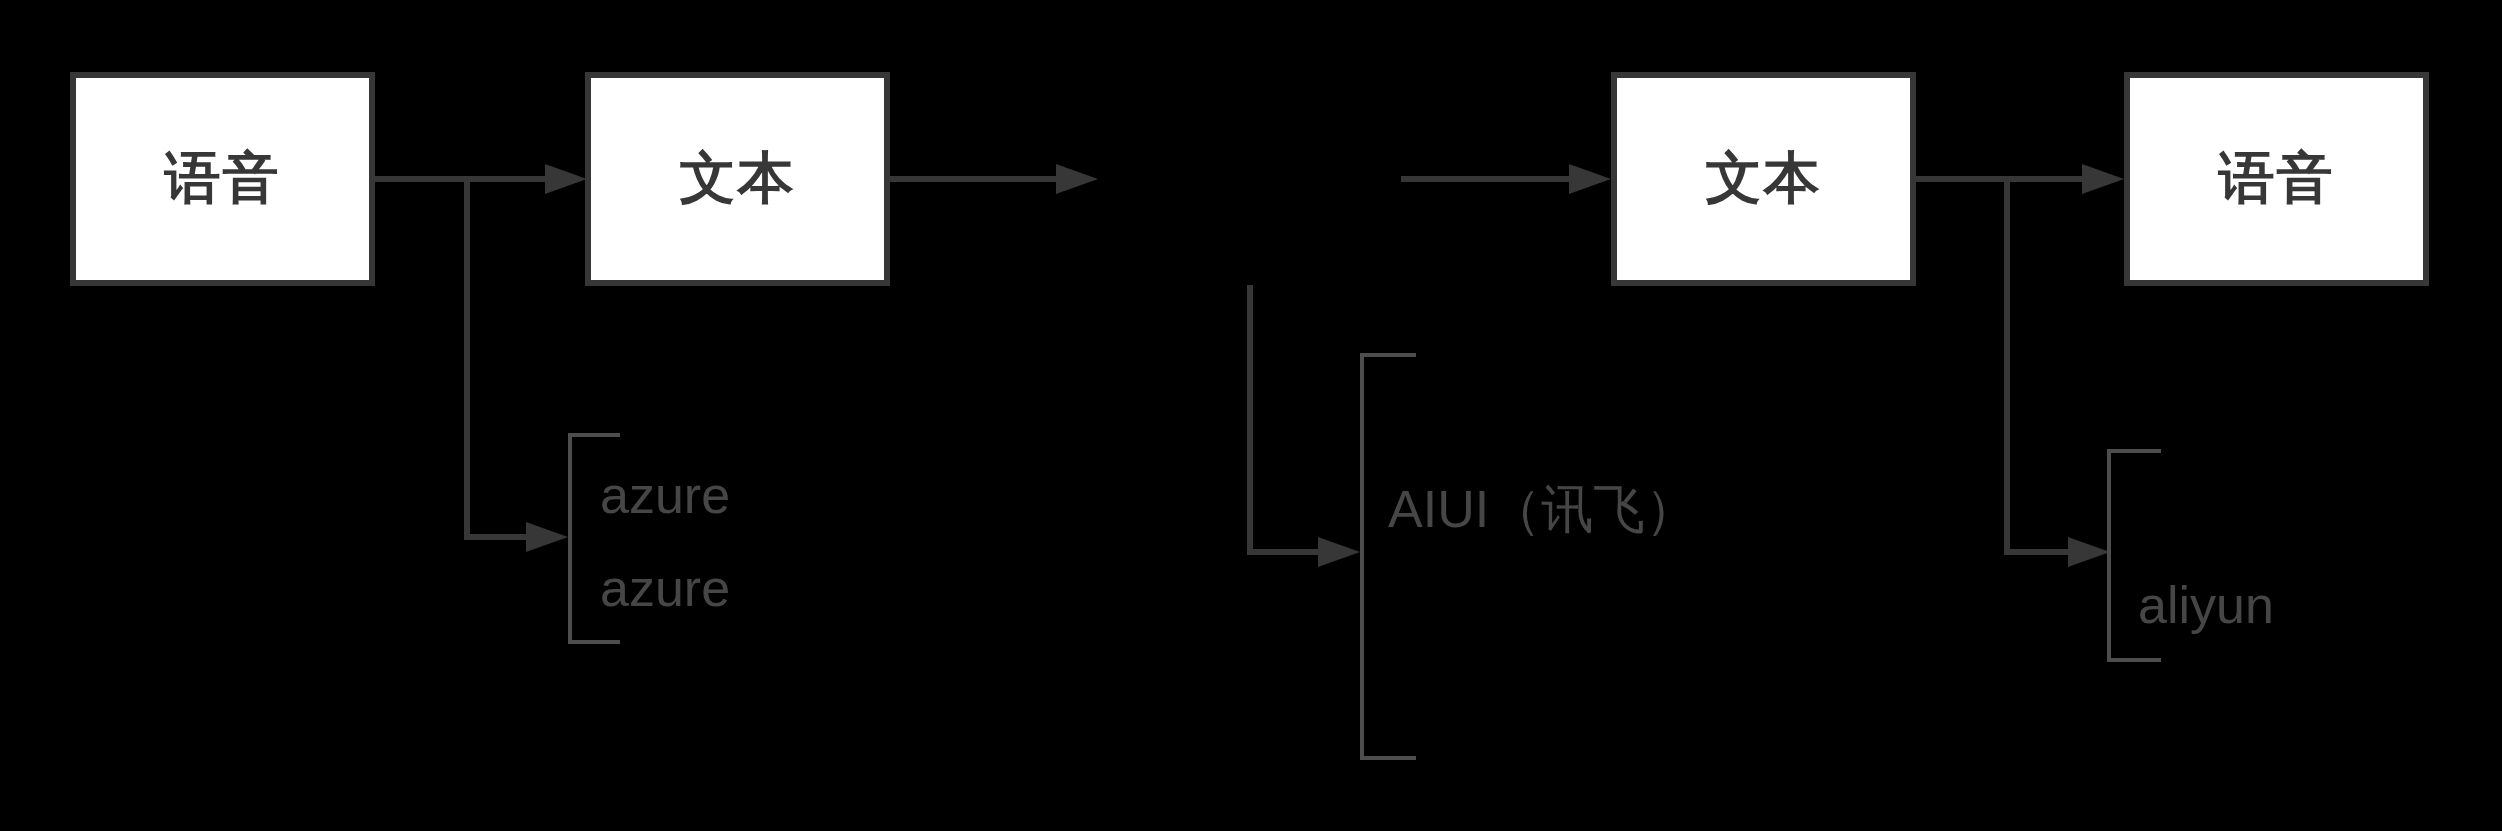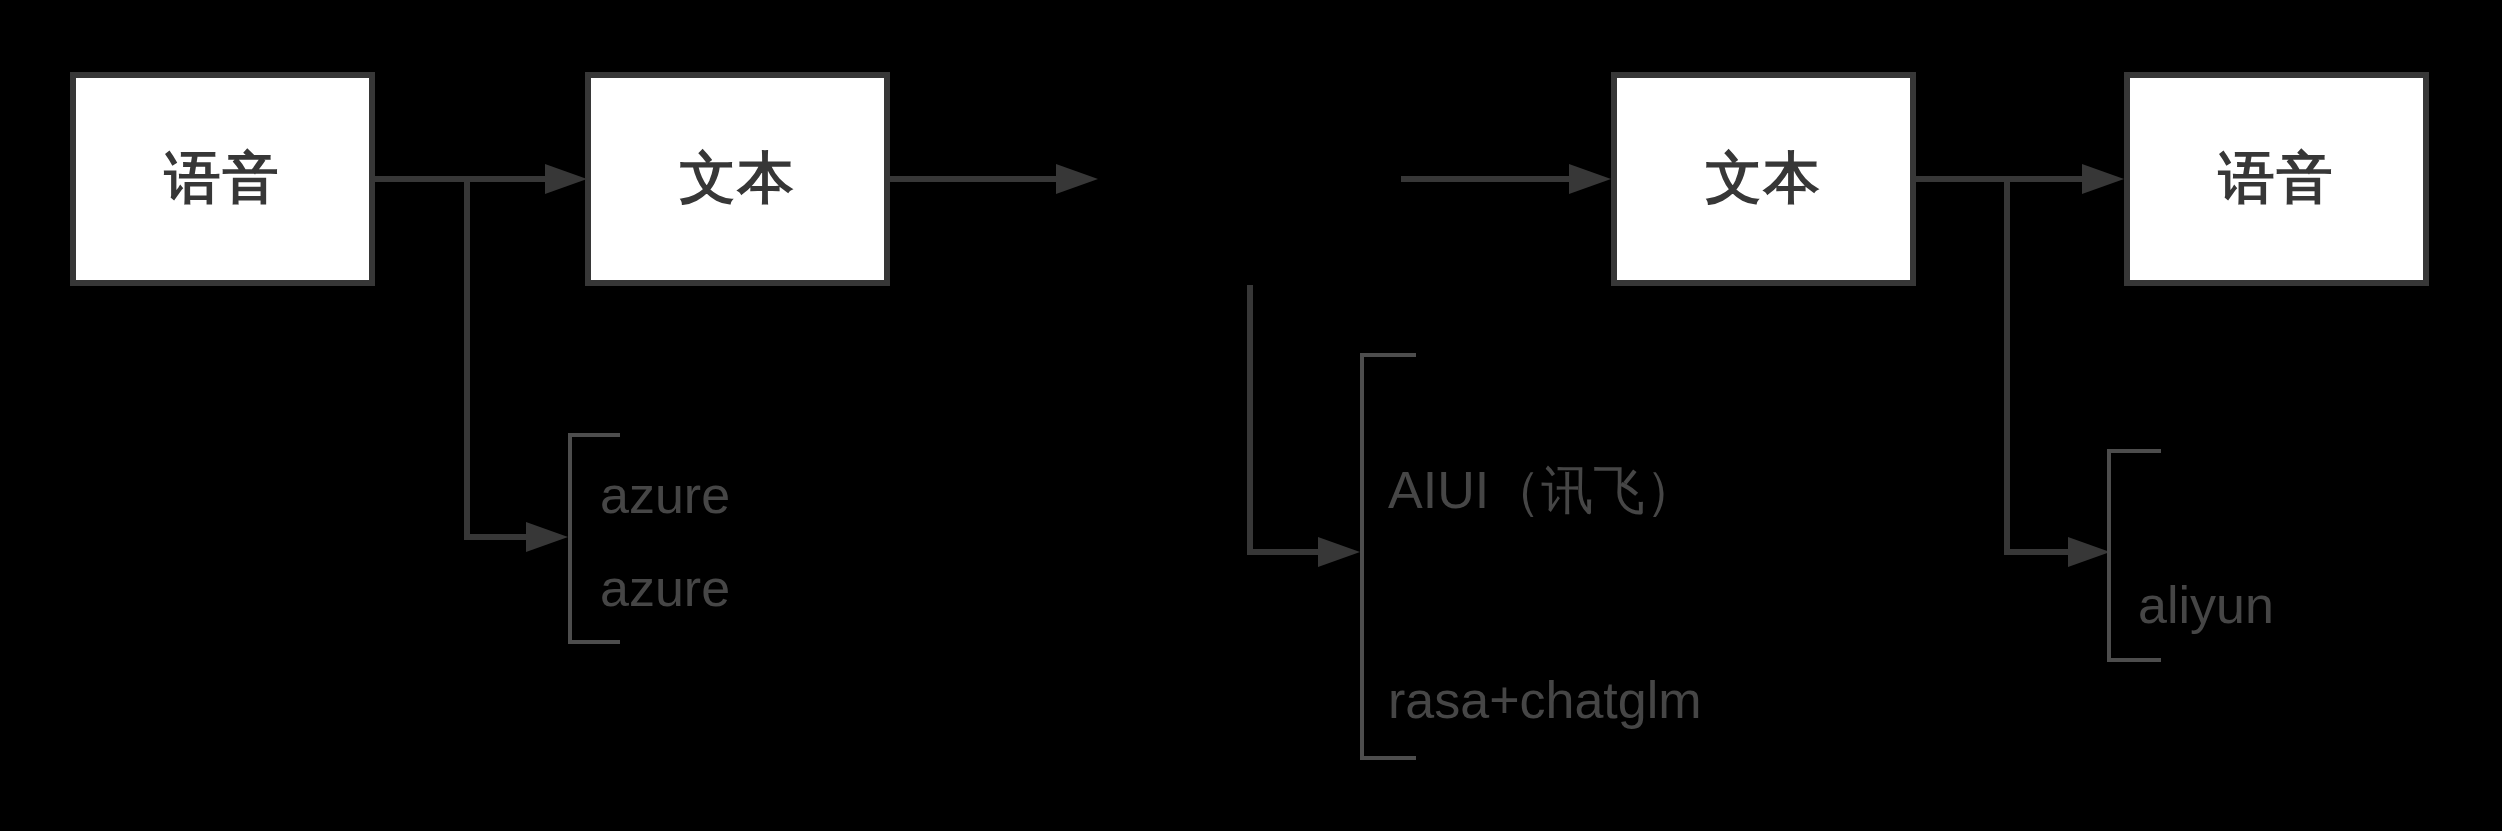--- a/index.html
+++ b/index.html
@@ -70,22 +70,21 @@
   <div class="hline" style="left:464px;top:534px;width:66px"></div>
   <div class="arrow" style="left:526px;top:522px"></div>
   <div class="bracket" style="left:568px;top:433px;width:48px;height:203px"></div>
   <div class="blabel" style="left:600px;top:469px">azure</div>
   <div class="blabel" style="left:600px;top:562px">azure</div>
 
   <div class="vline" style="left:1247px;top:285px;height:270px"></div>
   <div class="hline" style="left:1247px;top:549px;width:75px"></div>
   <div class="arrow" style="left:1318px;top:537px"></div>
   <div class="bracket" style="left:1360px;top:353px;width:52px;height:399px"></div>
-  <div class="blabel" style="left:1388px;top:464px">AIUI（讯飞）</div>
-  <div class="blabel" style="left:1388px;top:674px">rasa+chatglm</div>
+  <div class="blabel" style="left:1388px;top:483px">AIUI（讯飞）</div>
 
   <div class="vline" style="left:2004px;top:176px;height:379px"></div>
   <div class="hline" style="left:2004px;top:549px;width:68px"></div>
   <div class="arrow" style="left:2068px;top:537px"></div>
   <div class="bracket" style="left:2107px;top:449px;width:50px;height:205px"></div>
   <div class="blabel" style="left:2138px;top:579px">aliyun</div>
 
 </div>
 
 </body></html>

